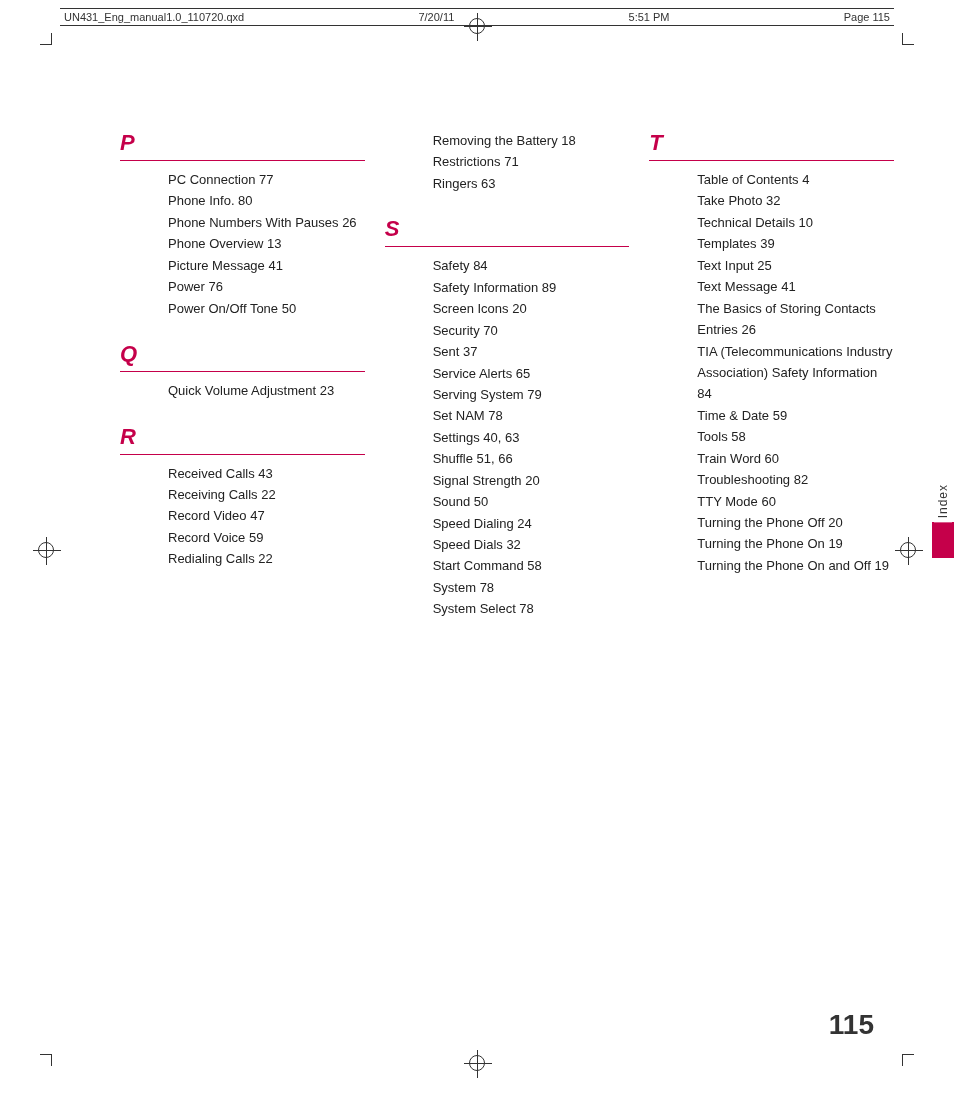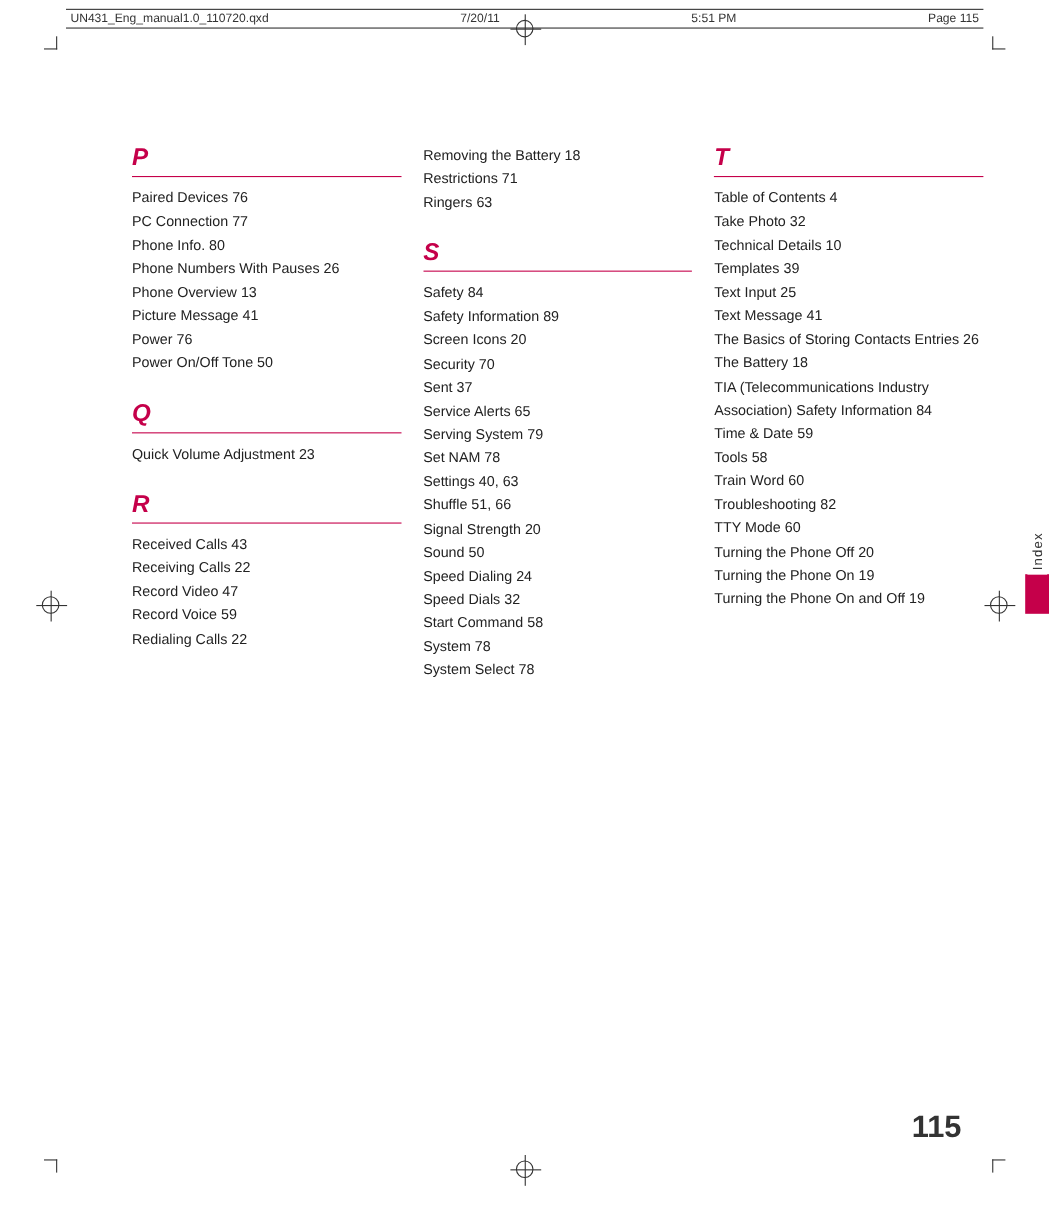--- a/index.html
+++ b/index.html
@@ -121,20 +121,21 @@
     }
 
     .index-entries {
       font-size: 13px;
       line-height: 1.65;
       color: #222;
     }
 
     .index-entries p {
       margin-bottom: 0;
+      margin-left: 48px;
     }
 
     .section-block {
       margin-bottom: 22px;
     }
 
     
     .page-number {
       position: absolute;
       bottom: 58px;
@@ -208,21 +209,20 @@
   <span>Page 115</span>
 </div>
 
 <div class="main-content">
 
   <div class="col">
     <div class="section-block">
       <div class="section-letter">P</div>
       <hr class="section-divider">
       <div class="index-entries">
-        <p>Paired Devices 76</p>
         <p>PC Connection 77</p>
         <p>Phone Info. 80</p>
         <p>Phone Numbers With Pauses 26</p>
         <p>Phone Overview 13</p>
         <p>Picture Message 41</p>
         <p>Power 76</p>
         <p>Power On/Off Tone 50</p>
       </div>
     </div>
 
@@ -286,21 +286,20 @@
       <div class="section-letter">T</div>
       <hr class="section-divider">
       <div class="index-entries">
         <p>Table of Contents 4</p>
         <p>Take Photo 32</p>
         <p>Technical Details 10</p>
         <p>Templates 39</p>
         <p>Text Input 25</p>
         <p>Text Message 41</p>
         <p>The Basics of Storing Contacts Entries 26</p>
-        <p>The Battery 18</p>
         <p>TIA (Telecommunications Industry Association) Safety Information 84</p>
         <p>Time &amp; Date 59</p>
         <p>Tools 58</p>
         <p>Train Word 60</p>
         <p>Troubleshooting 82</p>
         <p>TTY Mode 60</p>
         <p>Turning the Phone Off 20</p>
         <p>Turning the Phone On 19</p>
         <p>Turning the Phone On and Off 19</p>
       </div>

